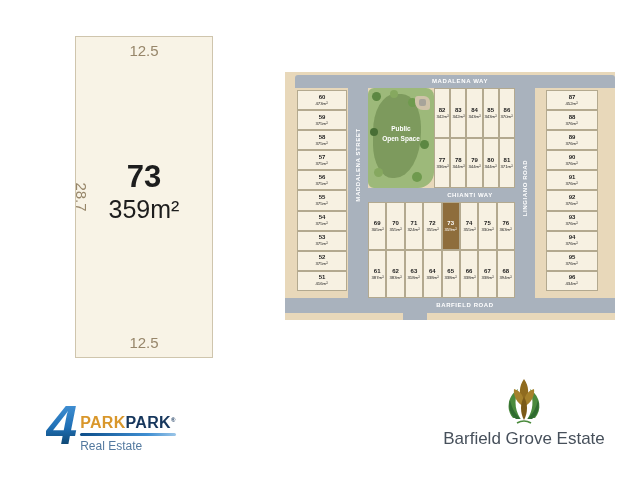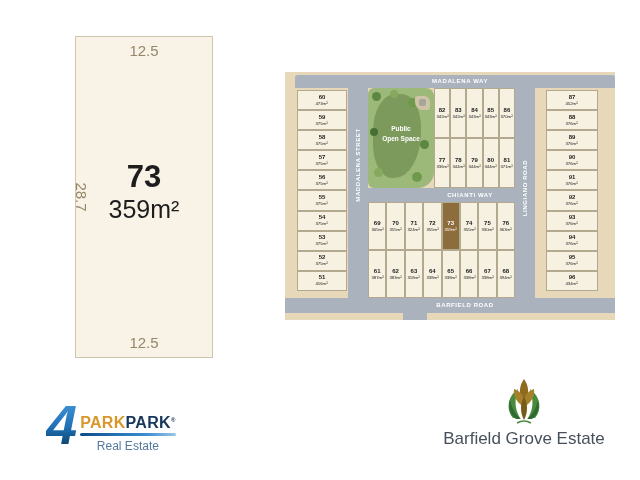--- a/index.html
+++ b/index.html
@@ -69,21 +69,21 @@
   .four{font-size:56px;font-weight:bold;font-style:italic;line-height:.82;margin-right:3px;
         background:linear-gradient(180deg,#4493d6 0%,#1e6fb5 55%,#0c4066 100%);
         -webkit-background-clip:text;background-clip:text;color:transparent;}
   .l4right{display:flex;flex-direction:column;margin-top:13px;}
   .wordmark{font-weight:bold;font-size:16px;letter-spacing:.3px;line-height:1;}
   .wm-sale{color:var(--logo-gold);}
   .wm-sold{color:var(--logo-navy);}
   .wm-reg{font-size:6px;color:var(--logo-navy);vertical-align:super;}
   .l4rule{height:3px;margin:2px 0 3px;border-radius:2px;
         background:linear-gradient(90deg,#0c4d89,#3e8ed2 70%,#9cc6e8);}
-  .tagline{font-size:12px;color:var(--logo-gray);text-align:center;}
+  .tagline{font-size:12px;color:var(--logo-gray);}
 
   
   .logoBGE{position:absolute;left:438px;top:378px;width:172px;text-align:center;}
   .bge-name{font-size:17px;color:var(--estate-text);margin-top:1px;}
   .bge-sub{font-size:8px;color:var(--estate-sub);letter-spacing:3px;margin-top:4px;}
 </style>
 </head>
 <body>
 
 <div class="canvas">

